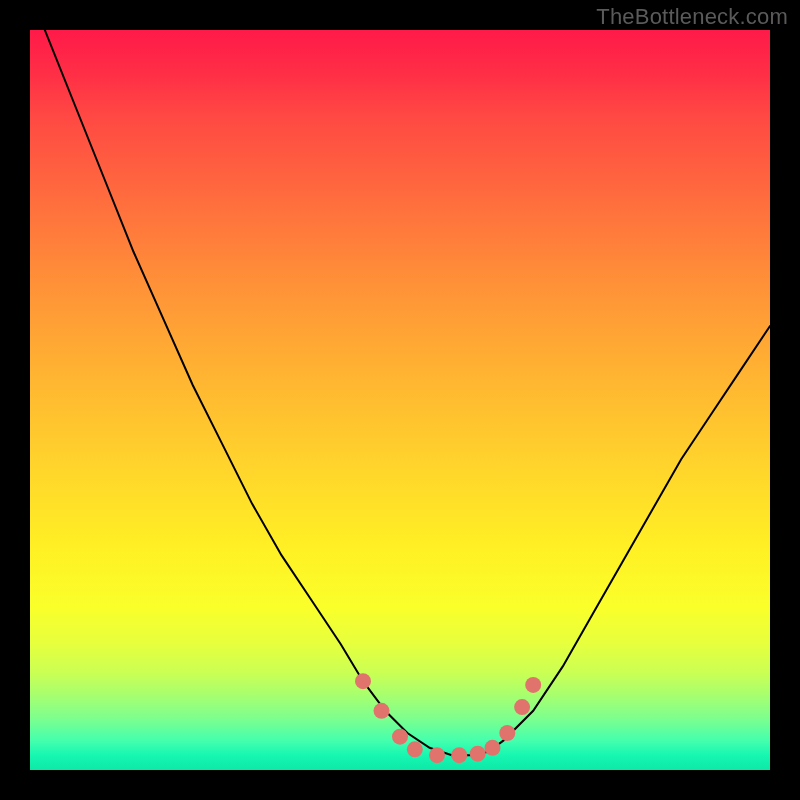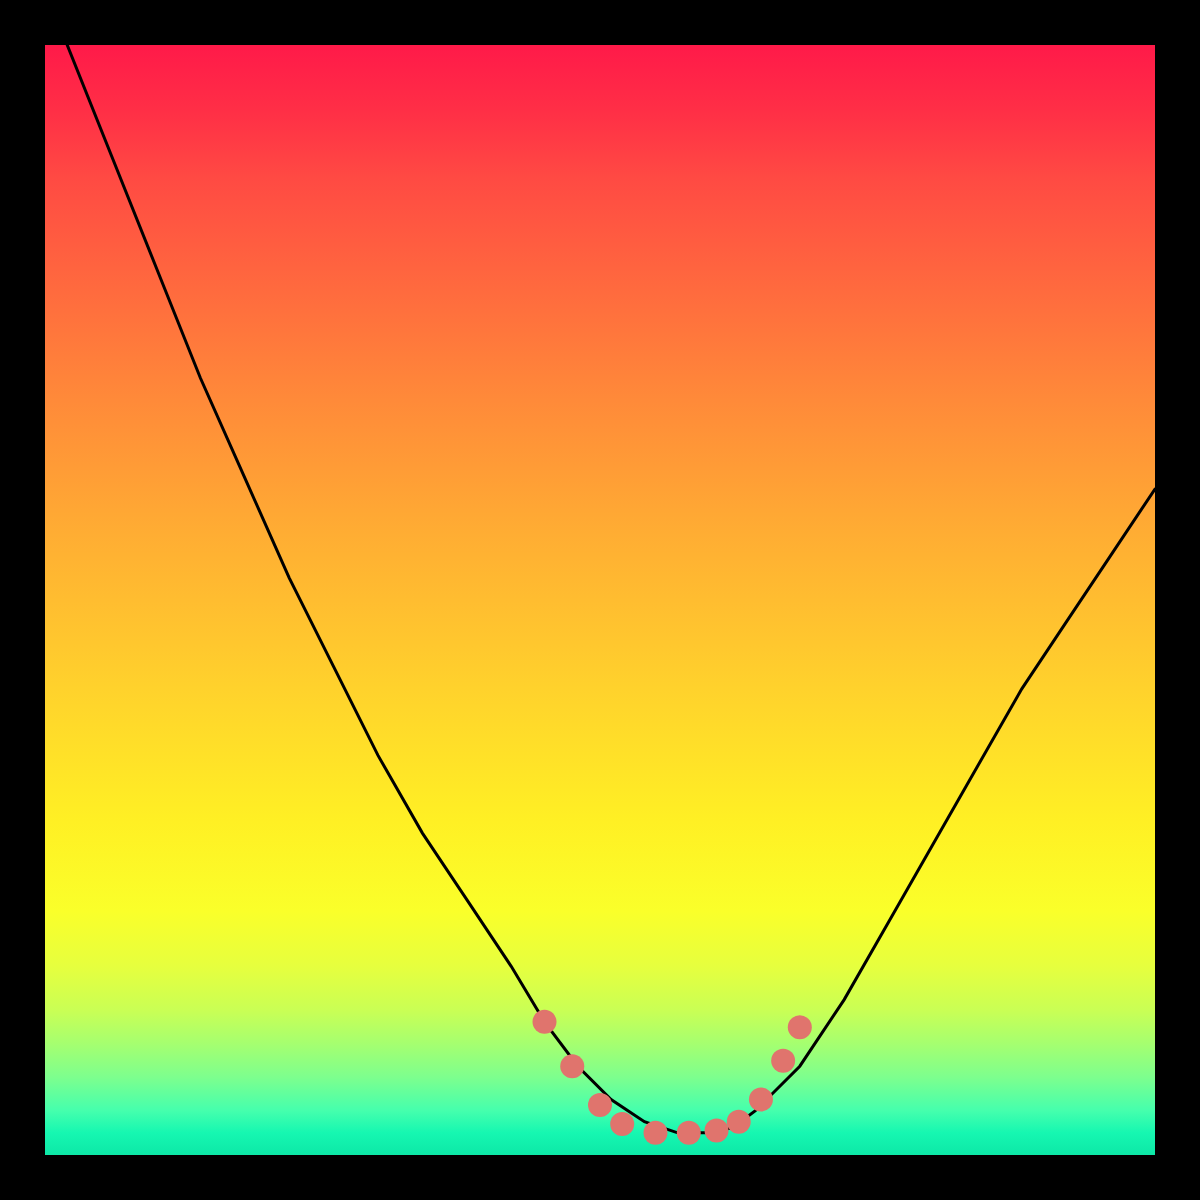--- a/index.html
+++ b/index.html
@@ -88,13 +88,14 @@
           <circle cx="407.0" cy="725.2" r="8" fill="#e0746d"></circle>
           <circle cx="429.2" cy="725.2" r="8" fill="#e0746d"></circle>
           <circle cx="447.7" cy="723.7" r="8" fill="#e0746d"></circle>
           <circle cx="462.5" cy="717.8" r="8" fill="#e0746d"></circle>
           <circle cx="477.3" cy="703.0" r="8" fill="#e0746d"></circle>
           <circle cx="492.1" cy="677.1" r="8" fill="#e0746d"></circle>
           <circle cx="503.2" cy="654.9" r="8" fill="#e0746d"></circle>
         </g>
     </svg>
   </div>
+  <div class="watermark">TheBottleneck.com</div>
 </div>
 
 </body></html>

